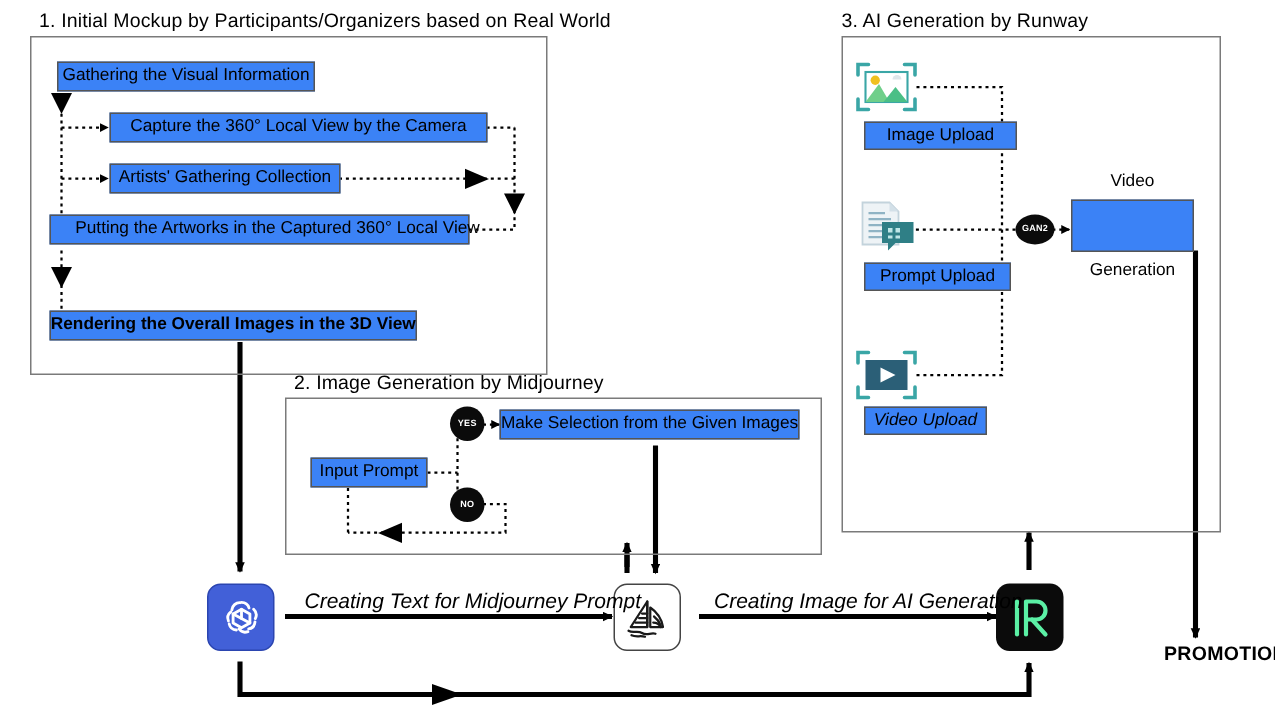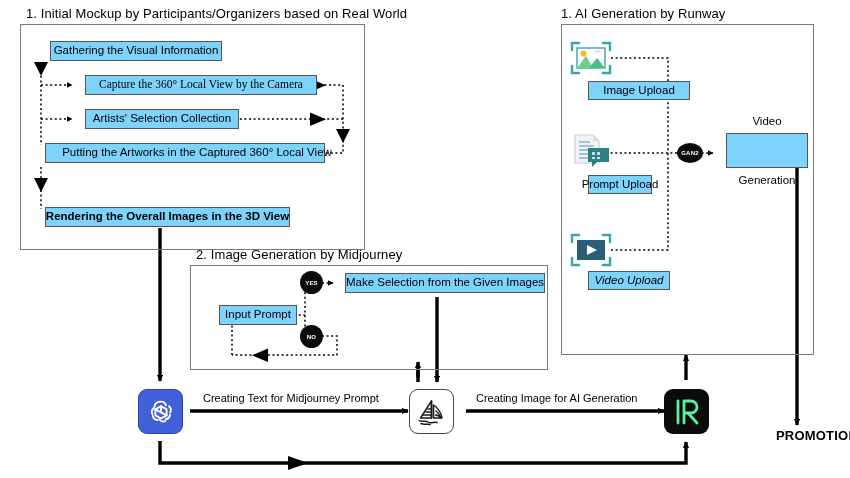--- a/index.html
+++ b/index.html
@@ -2,35 +2,35 @@
 <html><head>
 <meta charset="utf-8">
 <style>
   html,body{margin:0;padding:0;background:#ffffff;}
   body{width:850px;height:478px;position:relative;overflow:hidden;
        font-family:"Liberation Sans","DejaVu Sans",sans-serif;color:#000;}
   #stage{position:absolute;left:0;top:0;width:850px;height:478px;}
   svg.layer{position:absolute;left:0;top:0;width:850px;height:478px;}
   .panel{position:absolute;border:1.5px solid #7a7a7a;background:transparent;box-sizing:border-box;}
   .panel-title{position:absolute;font-size:13px;color:#000;white-space:nowrap;letter-spacing:.1px;}
-  .nodebox{position:absolute;border:1.6px solid #555;background:#7dd3fc;box-sizing:border-box;
+  .nodebox{position:absolute;border:1.6px solid #555;background:#3b82f6;box-sizing:border-box;
            display:flex;align-items:center;justify-content:center;text-align:center;
-           font-size:11.5px;line-height:1.15;color:#000;white-space:nowrap;margin-left:12px;}
+           font-size:11.5px;line-height:1.15;color:#000;white-space:nowrap;}
   .nodebox.two-line{white-space:normal;line-height:1.25;gap:44px;}
   .dotnode{position:absolute;background:#0b0b0b;border-radius:50%;
            display:flex;align-items:center;justify-content:center;
            color:#fff;font-size:6px;font-weight:bold;letter-spacing:.2px;}
   .ellipsenode{position:absolute;background:#0b0b0b;border-radius:50%;
            display:flex;align-items:center;justify-content:center;
            color:#fff;font-size:6px;font-weight:bold;letter-spacing:.2px;}
   .applogo{position:absolute;box-sizing:border-box;display:flex;align-items:center;justify-content:center;}
   .applogo.chatgpt{background:#4260d8;border-radius:9px;border:1px solid #2b45b0;}
   .applogo.midjourney{background:#fff;border-radius:9px;border:1.6px solid #444;}
   .applogo.runway{background:#0b0b0b;border-radius:9px;}
-  .edgelabel{position:absolute;font-size:11px;color:#000;white-space:nowrap;}
+  .edgelabel{position:absolute;font-size:14px;color:#000;white-space:nowrap;font-style:italic;}
   .promotion{position:absolute;font-size:13px;font-weight:bold;color:#000;white-space:nowrap;letter-spacing:.2px;padding-left:20px;}
   .iconwrap{position:absolute;}
 </style>
 </head>
 <body>
 
 <div id="stage">
 
   <svg class="layer" viewBox="0 0 850 478">
     <defs>
@@ -124,40 +124,40 @@
     <g fill="#000">
       <path d="M288,456 L308,463 L288,470 z"></path>
     </g>
   </svg>
 
   <div class="panel-title" style="left:26px;top:6px;">1. Initial Mockup by Participants/Organizers based on Real World</div>
   <div class="panel" style="left:20px;top:24px;width:345px;height:226px;"></div>
 
   <div class="nodebox" style="left:38px;top:41px;width:172px;height:20px;">Gathering the Visual Information</div>
 
-  <div class="nodebox" style="left:73px;top:75px;width:232px;height:20px;font-family:Liberation Serif, serif;">Capture the 360° Local View by the Camera</div>
-
-  <div class="nodebox" style="left:73px;top:109px;width:154px;height:20px;">Artists' Selection Collection</div>
+  <div class="nodebox" style="left:73px;top:75px;width:252px;height:20px;">Capture the 360° Local View by the Camera</div>
+
+  <div class="nodebox" style="left:73px;top:109px;width:154px;height:20px;">Artists' Gathering Collection</div>
 
   <div class="nodebox" style="left:33px;top:143px;width:280px;height:20px;padding-left:24px;">Putting the Artworks in the Captured 360° Local View</div>
 
   <div class="nodebox" style="left:33px;top:207px;width:245px;height:20px;font-weight:bold;">Rendering the Overall Images in the 3D View</div>
 
   <div class="panel-title" style="left:196px;top:247px;">2. Image Generation by Midjourney</div>
   <div class="panel" style="left:190px;top:265px;width:358px;height:105px;"></div>
 
   <div class="nodebox" style="left:207px;top:305px;width:78px;height:20px;">Input Prompt</div>
 
   <div class="nodebox" style="left:333px;top:273px;width:200px;height:20px;">Make Selection from the Given Images</div>
 
   <div class="dotnode" style="left:300px;top:271px;width:23px;height:23px;">YES</div>
 
   <div class="dotnode" style="left:300px;top:325px;width:23px;height:23px;">NO</div>
 
-  <div class="panel-title" style="left:561px;top:6px;">1. AI Generation by Runway</div>
+  <div class="panel-title" style="left:561px;top:6px;">3. AI Generation by Runway</div>
   <div class="panel" style="left:561px;top:24px;width:253px;height:331px;"></div>
 
   <div class="iconwrap" style="left:569px;top:39px;width:44px;height:38px;">
     <svg width="44" height="38" viewBox="0 0 44 38">
       <g stroke="#3aa6a6" stroke-width="2.4" fill="none" stroke-linecap="round">
         <path d="M3,11 L3,4 L10,4"></path>
           <path d="M34,4 L41,4 L41,11"></path>
         <path d="M41,27 L41,34 L34,34"></path>
           <path d="M10,34 L3,34 L3,27"></path>
       </g>
@@ -183,21 +183,21 @@
       </g>
       <path d="M17,15 H38 V29 H26 L21,34 L21,29 H17 z" fill="#2f7f86"></path>
       <g fill="#bfe6e6">
         <rect x="21" y="19" width="3" height="3"></rect>
           <rect x="26" y="19" width="3" height="3"></rect>
         <rect x="21" y="24" width="3" height="2"></rect>
           <rect x="26" y="24" width="3" height="2"></rect>
       </g>
     </svg>
   </div>
-  <div class="nodebox" style="left:576px;top:175px;width:64px;height:19px;">Prompt Upload</div>
+  <div class="nodebox" style="left:576px;top:175px;width:98px;height:19px;">Prompt Upload</div>
 
   <div class="iconwrap" style="left:569px;top:231px;width:44px;height:38px;">
     <svg width="44" height="38" viewBox="0 0 44 38">
       <g stroke="#3aa6a6" stroke-width="2.4" fill="none" stroke-linecap="round">
         <path d="M3,11 L3,4 L10,4"></path>
           <path d="M34,4 L41,4 L41,11"></path>
         <path d="M41,27 L41,34 L34,34"></path>
           <path d="M10,34 L3,34 L3,27"></path>
       </g>
       <rect x="8" y="9" width="28" height="20" fill="#2b5f77"></rect>

